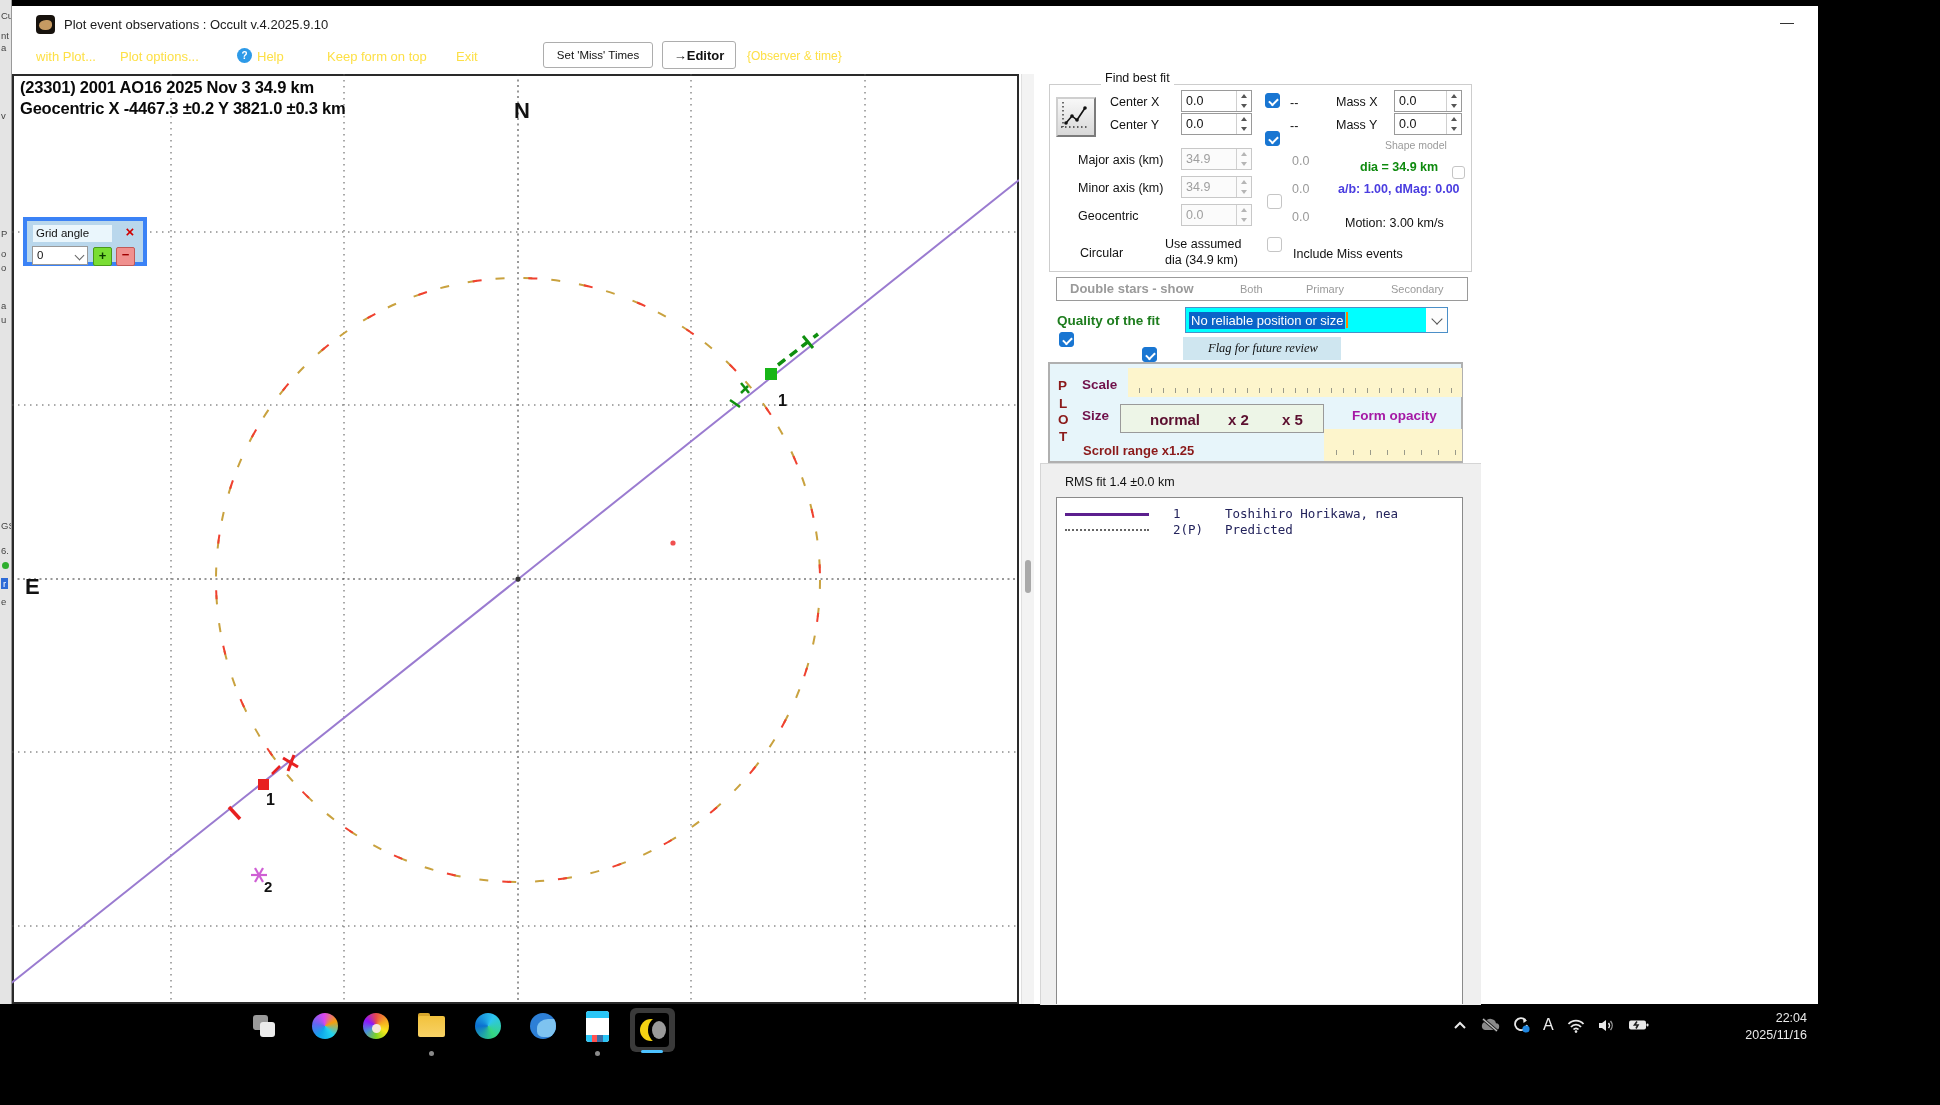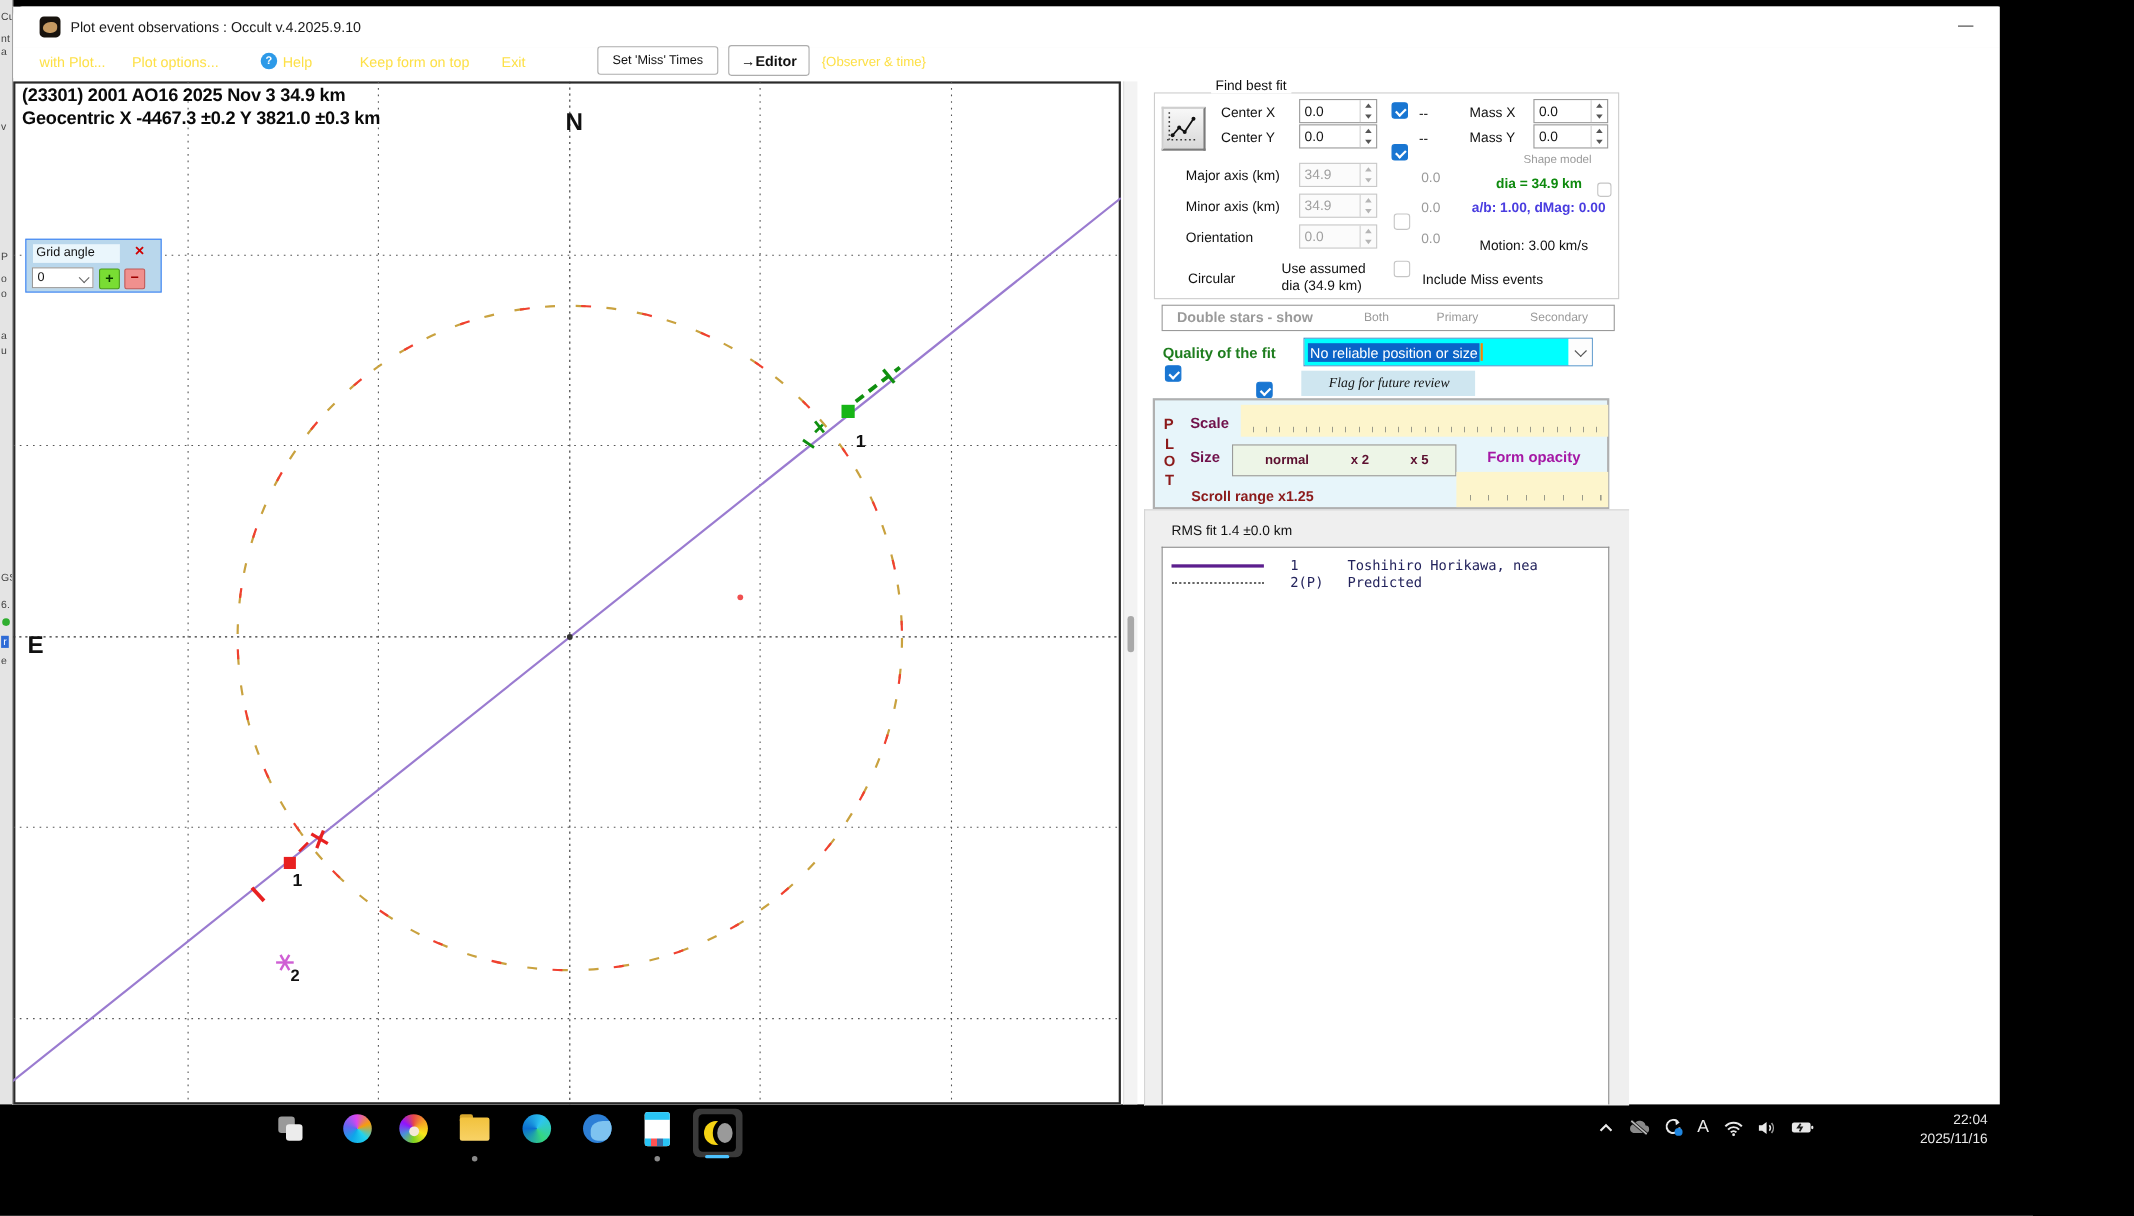--- a/index.html
+++ b/index.html
@@ -27,21 +27,21 @@
   .help-ico{width:15px;height:15px;border-radius:50%;background:#2d9ae8;color:#fff;font-size:10px;font-weight:bold;
             display:flex;align-items:center;justify-content:center;}
   .tool-btn{background:#fff;border:1px solid #adadad;border-radius:3px;font-size:11.5px;color:#111;
             display:flex;align-items:center;justify-content:center;}
 
   
   .plot-box{left:12px;top:74px;width:1007px;height:930px;background:#fff;border:2px solid #2a2a2a;box-sizing:border-box;}
   .plot-head{font-weight:bold;font-size:16.5px;color:#0a0a0a;letter-spacing:-0.2px;}
 
   
-  .ga-win{left:23px;top:217px;width:124px;height:49px;background:#b9d7ec;border:1px solid #3b82f6;box-sizing:border-box;}
+  .ga-win{left:23px;top:217px;width:124px;height:49px;background:#b9d7ec;border:4px solid #3b82f6;box-sizing:border-box;}
   .ga-title{left:6px;top:4px;width:76px;height:17px;background:#eaf6fc;font-size:11.5px;color:#111;padding-left:3px;line-height:17px;}
   .ga-close{left:92px;top:3px;width:22px;height:17px;color:#d00000;font-weight:bold;font-size:15px;text-align:center;line-height:16px;}
   .ga-select{left:5px;top:25px;width:56px;height:19px;background:#fff;border:1px solid #999;box-sizing:border-box;
              font-size:11.5px;color:#111;padding-left:4px;line-height:17px;}
   .ga-chev{position:absolute;right:4px;top:5px;width:6px;height:6px;border-right:1.6px solid #666;border-bottom:1.6px solid #666;transform:rotate(45deg);}
   .ga-plus{left:66px;top:26px;width:17px;height:17px;background:#79dd33;border:1px solid #4a9a1a;border-radius:2px;
            color:#0a3a00;font-weight:bold;text-align:center;line-height:15px;font-size:13px;}
   .ga-minus{left:89px;top:26px;width:17px;height:17px;background:#f0908e;border:1px solid #c05a58;border-radius:2px;
             color:#a00000;font-weight:bold;text-align:center;line-height:14px;font-size:13px;}
 
@@ -97,21 +97,21 @@
   .plot-letter{font-weight:bold;font-size:13.5px;color:#8b1a1a;}
   .maroon{color:#70104a;font-weight:bold;font-size:13.5px;}
   .darkred{color:#8b1a1a;font-weight:bold;font-size:13px;}
   .magenta{color:#a518a5;font-weight:bold;font-size:13.5px;}
   .yellow-strip{background:#fdf5cc;}
   .slider-track{height:3px;background:#cfc7a0;border-radius:2px;position:relative;}
   .ticks{height:5px;background:repeating-linear-gradient(90deg,#9a9a8a 0 1px,transparent 1px 12px);}
   .ticks.wide{background:repeating-linear-gradient(90deg,#9a9a8a 0 1px,transparent 1px 17px);}
   .thumb{position:absolute;width:10px;height:17px;background:#2f7fd6;border-radius:3px 3px 5px 5px;top:-7px;}
   .size-box{background:#edf5e7;border:1.5px solid #9a9a9a;box-sizing:border-box;}
-  .size-lbl{color:#5c1030;font-weight:bold;font-size:12px;text-align:center;}
+  .size-lbl{color:#5c1030;font-weight:bold;font-size:15px;text-align:center;}
 
   .gray-panel{left:1040px;top:463px;width:440px;height:541px;background:#efefef;border-left:1px solid #d5d5d5;border-top:1px solid #d5d5d5;}
   .legend-box{left:1056px;top:497px;width:407px;height:507px;background:#fff;border:1px solid #8a8a8a;border-bottom:none;box-sizing:border-box;}
   .mono{font-family:"DejaVu Sans Mono",monospace;font-size:12.5px;color:#23235c;}
   .leg-line1{height:2.5px;background:#5c1f8e;}
   .leg-line2{height:0;border-top:2.5px dotted #666;}
 
   
   .taskbar{left:0;top:1004px;width:1817px;height:56px;background:#1e1e1e;}
   .search-pill{left:10px;top:8px;width:276px;height:39px;background:#3a3a3a;border:1px solid #4a4a4a;border-radius:20px;position:absolute;overflow:hidden;}
@@ -364,21 +364,21 @@
         </div>
         <div class="ar">
           <span class="tri-dn"></span>
         </div>
       </div>
   </div>
   <div class="abs cb dis" style="left:1267px;top:179px"></div>
   <div class="abs lbl gray nw" style="left:1292px;top:182px">0.0</div>
   <div class="abs blue-txt nw" style="left:1338px;top:182px">a/b: 1.00, dMag: 0.00</div>
 
-  <div class="abs lbl lbl-r nw" style="left:1078px;top:209px;width:100px">Orientation</div>
+  <div class="abs lbl lbl-r nw" style="left:1078px;top:209px;width:100px">Geocentric</div>
   <div class="abs spin dis" style="left:1181px;top:204px;width:71px">
     <div class="val">0.0</div>
     <div class="arrows">
         <div class="ar">
           <span class="tri-up"></span>
         </div>
         <div class="ar">
           <span class="tri-dn"></span>
         </div>
       </div>

